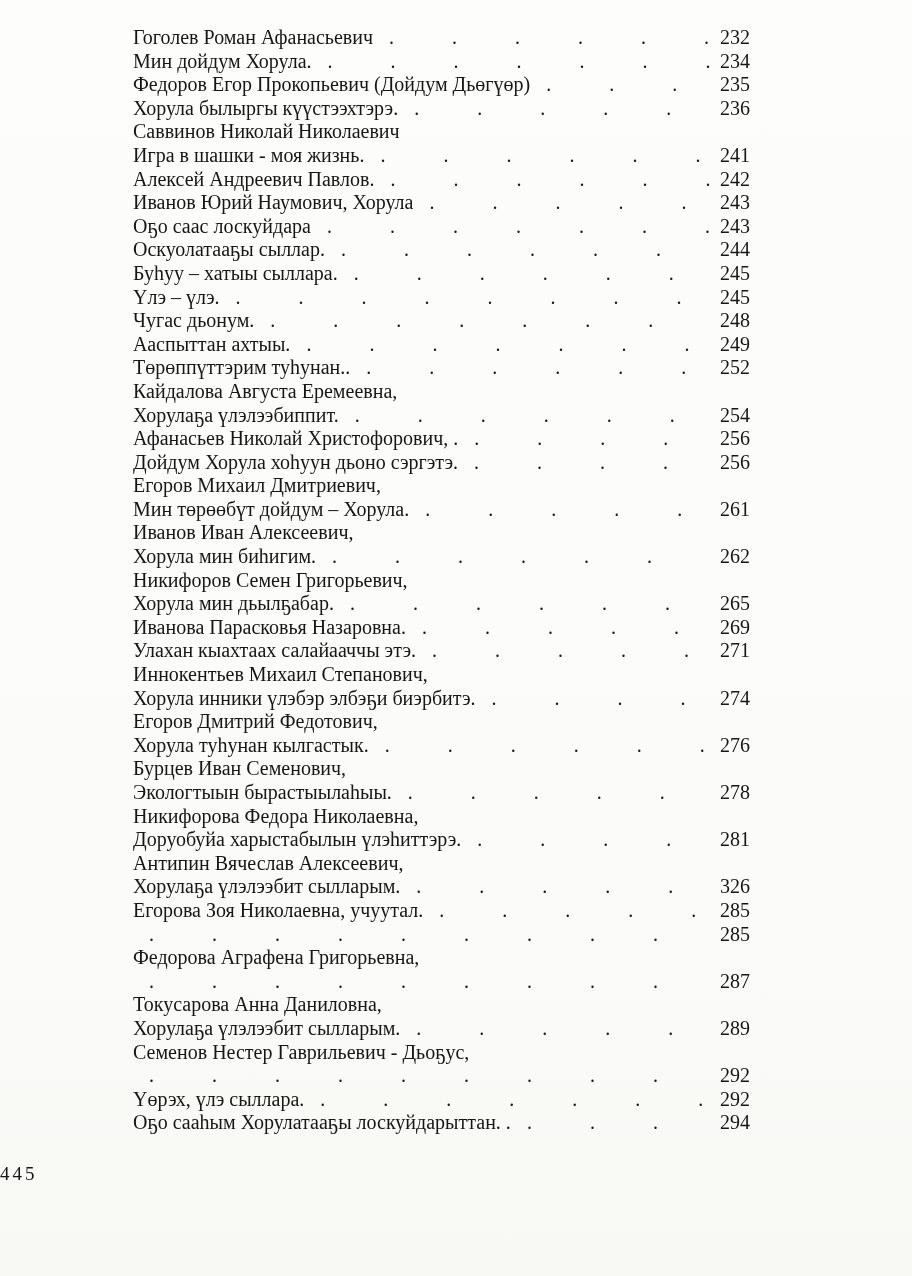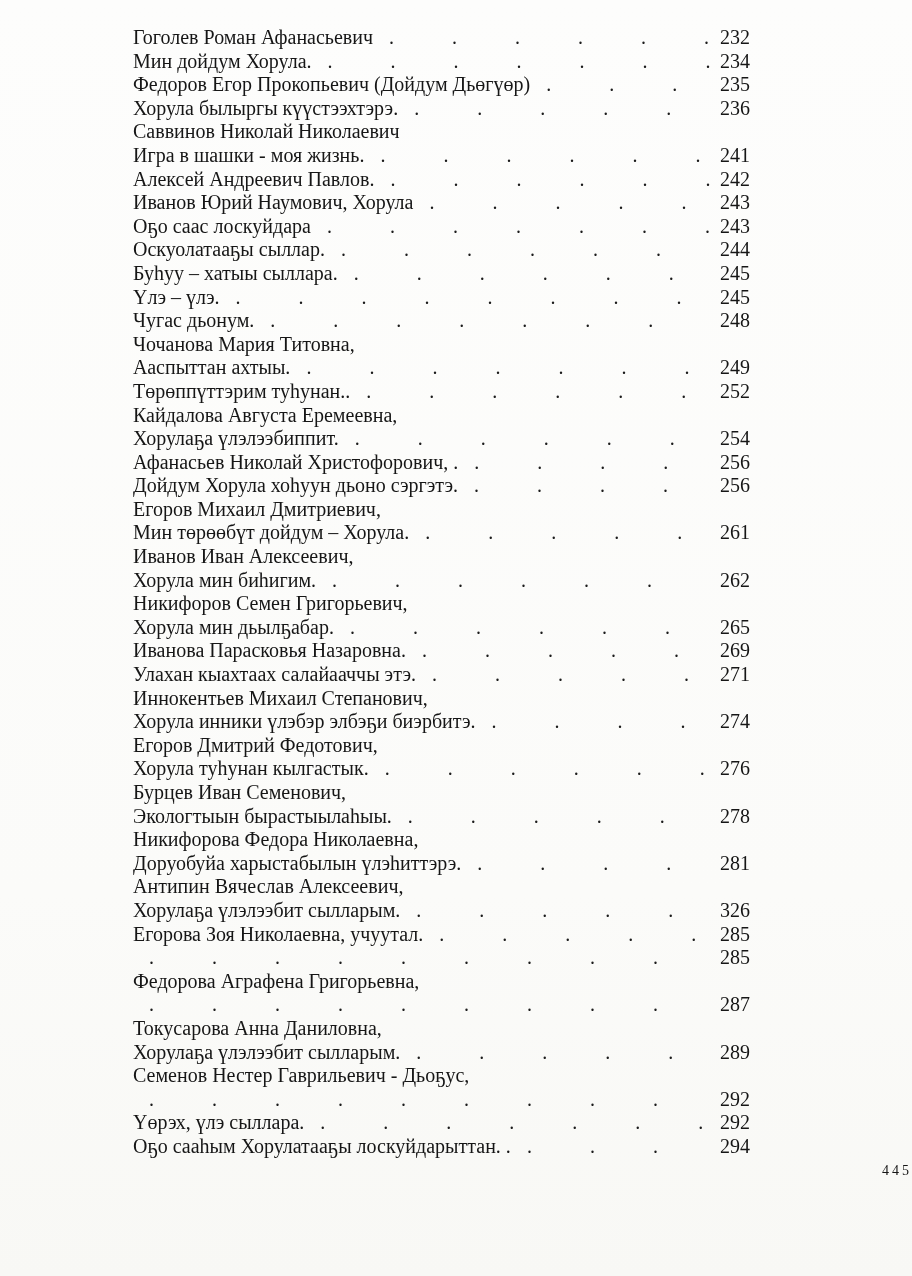--- a/index.html
+++ b/index.html
@@ -49,22 +49,22 @@
     flex: 0 0 42px;
     padding-left: 4px;
     text-align: center;
     font-size: 20px;
   }
   .folio {
     position: absolute;
     top: 1163px;
     left: 0;
     width: 100%;
-    text-align: right;
-    font-size: 14px;
+    text-align: left;
+    font-size: 19px;
     letter-spacing: 3px;
   }
 </style>
 </head>
 <body>
 
 <div class="scan-page">
   <div class="toc" id="toc-list">
       <div class="toc-row">
         <span class="toc-title">Гоголев Роман Афанасьевич</span>
@@ -123,23 +123,20 @@
         <span class="toc-title">Үлэ – үлэ.</span>
         <span class="dot-leader"><span class="dots">............</span></span>
         <span class="toc-pagenum">245</span>
       </div>
       <div class="toc-row">
         <span class="toc-title">Чугас дьонум.</span>
         <span class="dot-leader"><span class="dots">............</span></span>
         <span class="toc-pagenum">248</span>
       </div>
       <div class="toc-row">
-        <span class="toc-title">Чочанова Мария Титовна,</span>
-      </div>
-      <div class="toc-row">
         <span class="toc-title">Ааспыттан ахтыы.</span>
         <span class="dot-leader"><span class="dots">............</span></span>
         <span class="toc-pagenum">249</span>
       </div>
       <div class="toc-row">
         <span class="toc-title">Төрөппүттэрим туһунан..</span>
         <span class="dot-leader"><span class="dots">............</span></span>
         <span class="toc-pagenum">252</span>
       </div>
       <div class="toc-row">

